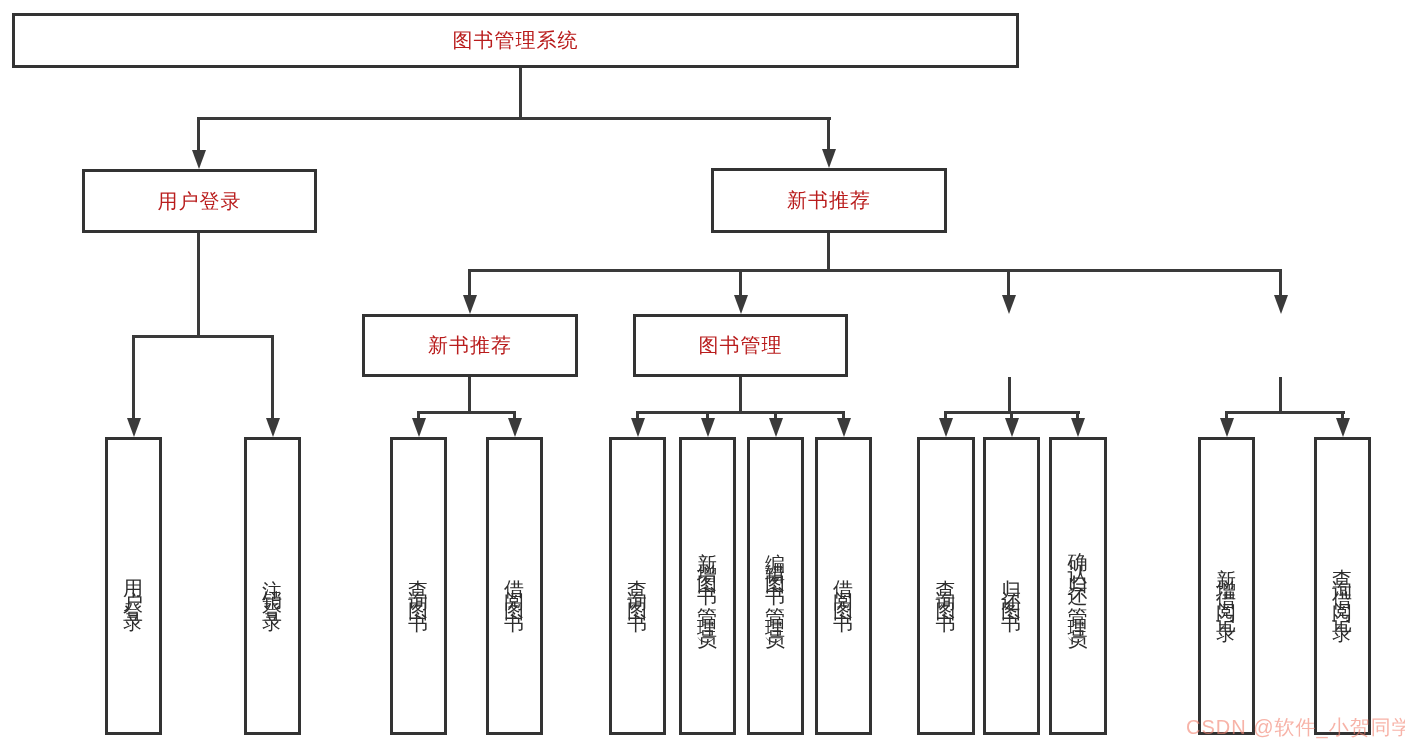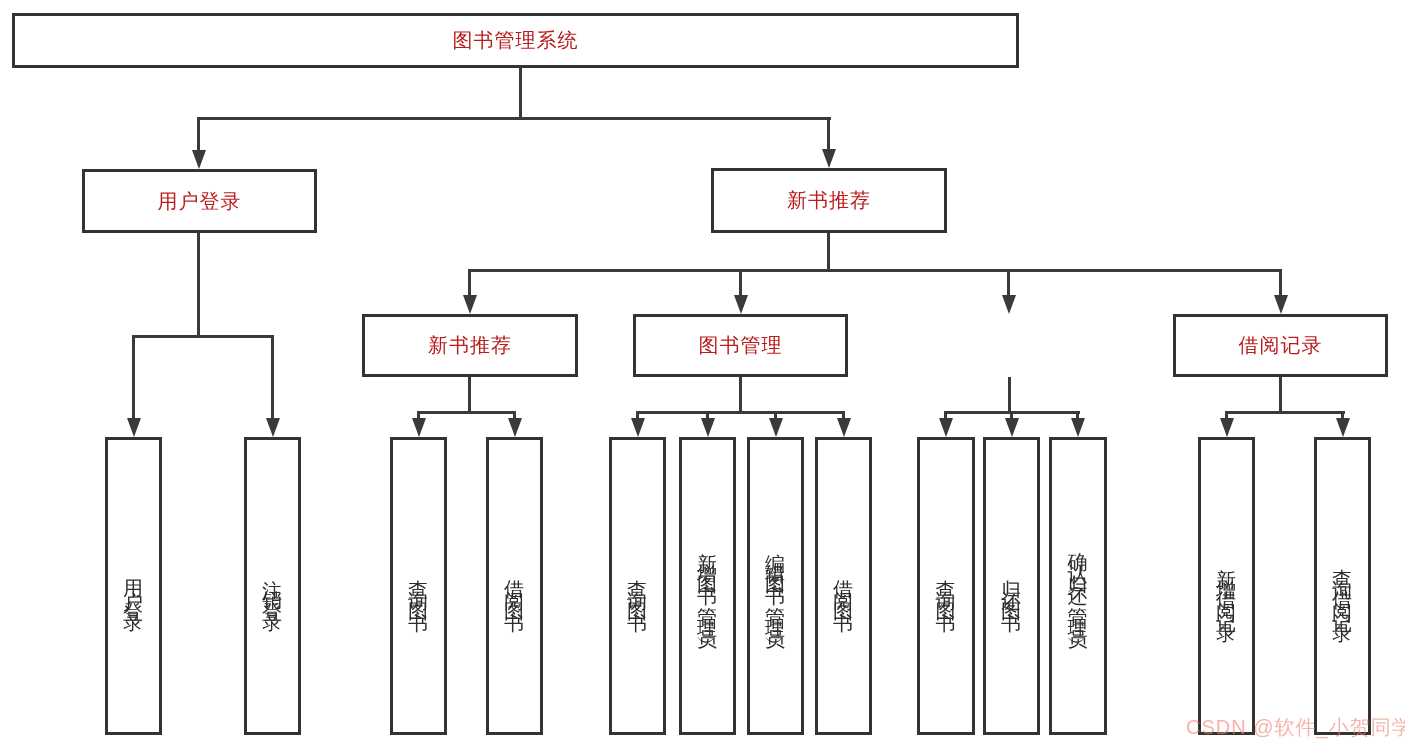--- a/index.html
+++ b/index.html
@@ -47,23 +47,20 @@
 
   <div class="box" style="left:711px;top:168px;width:236px;height:65px;">
     <span>新书推荐</span>
   </div>
 
   <div class="box" style="left:362px;top:314px;width:216px;height:63px;">
     <span>新书推荐</span>
   </div>
   <div class="box" style="left:633px;top:314px;width:215px;height:63px;">
     <span>图书管理</span>
-  </div>
-  <div class="box" style="left:1173px;top:314px;width:215px;height:63px;">
-    <span>借阅记录</span>
   </div>
 
   <div class="leaf" style="left:105px;top:437px;width:57px;height:298px;">
     <span class="vtext">用户登录</span>
   </div>
   <div class="leaf" style="left:244px;top:437px;width:57px;height:298px;">
     <span class="vtext">注销登录</span>
   </div>
 
   <div class="leaf" style="left:390px;top:437px;width:57px;height:298px;">

